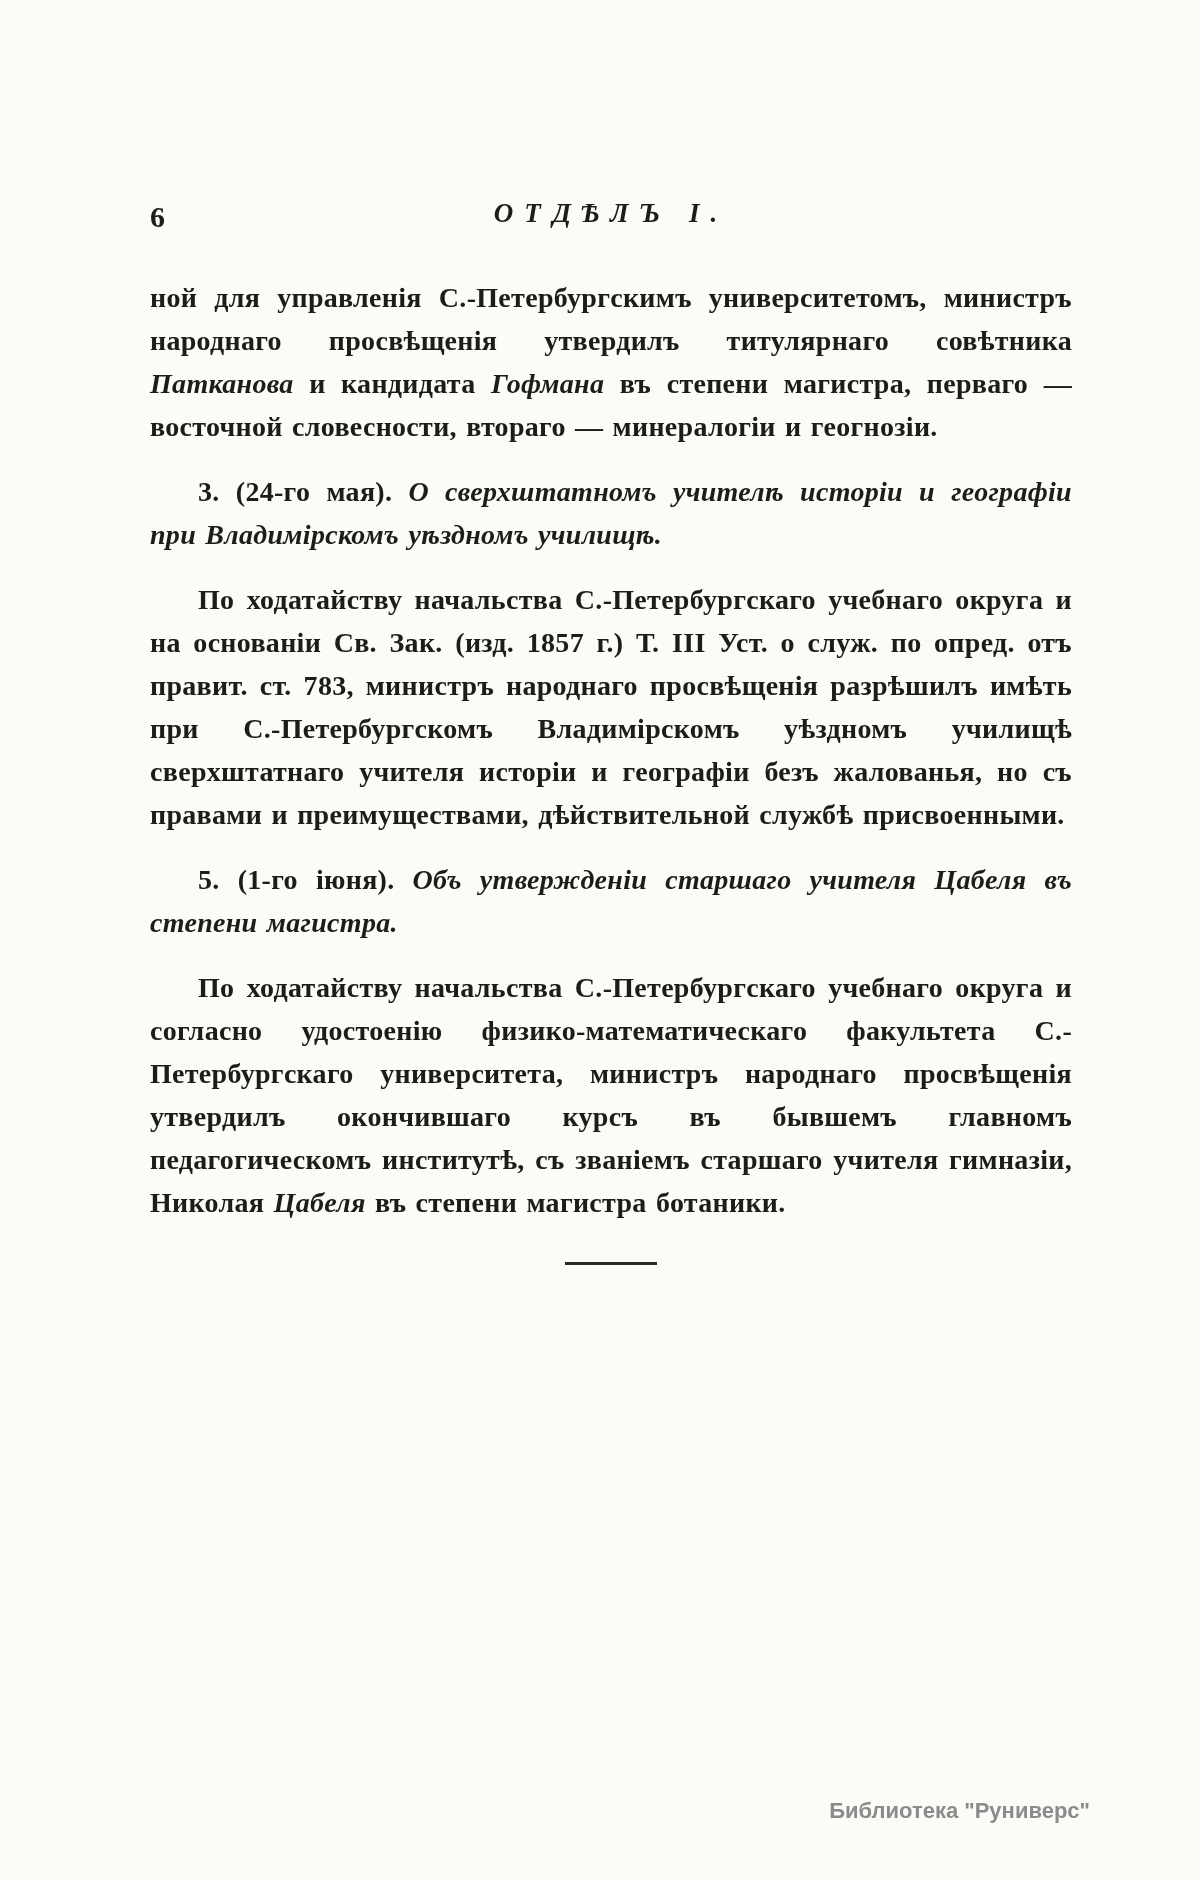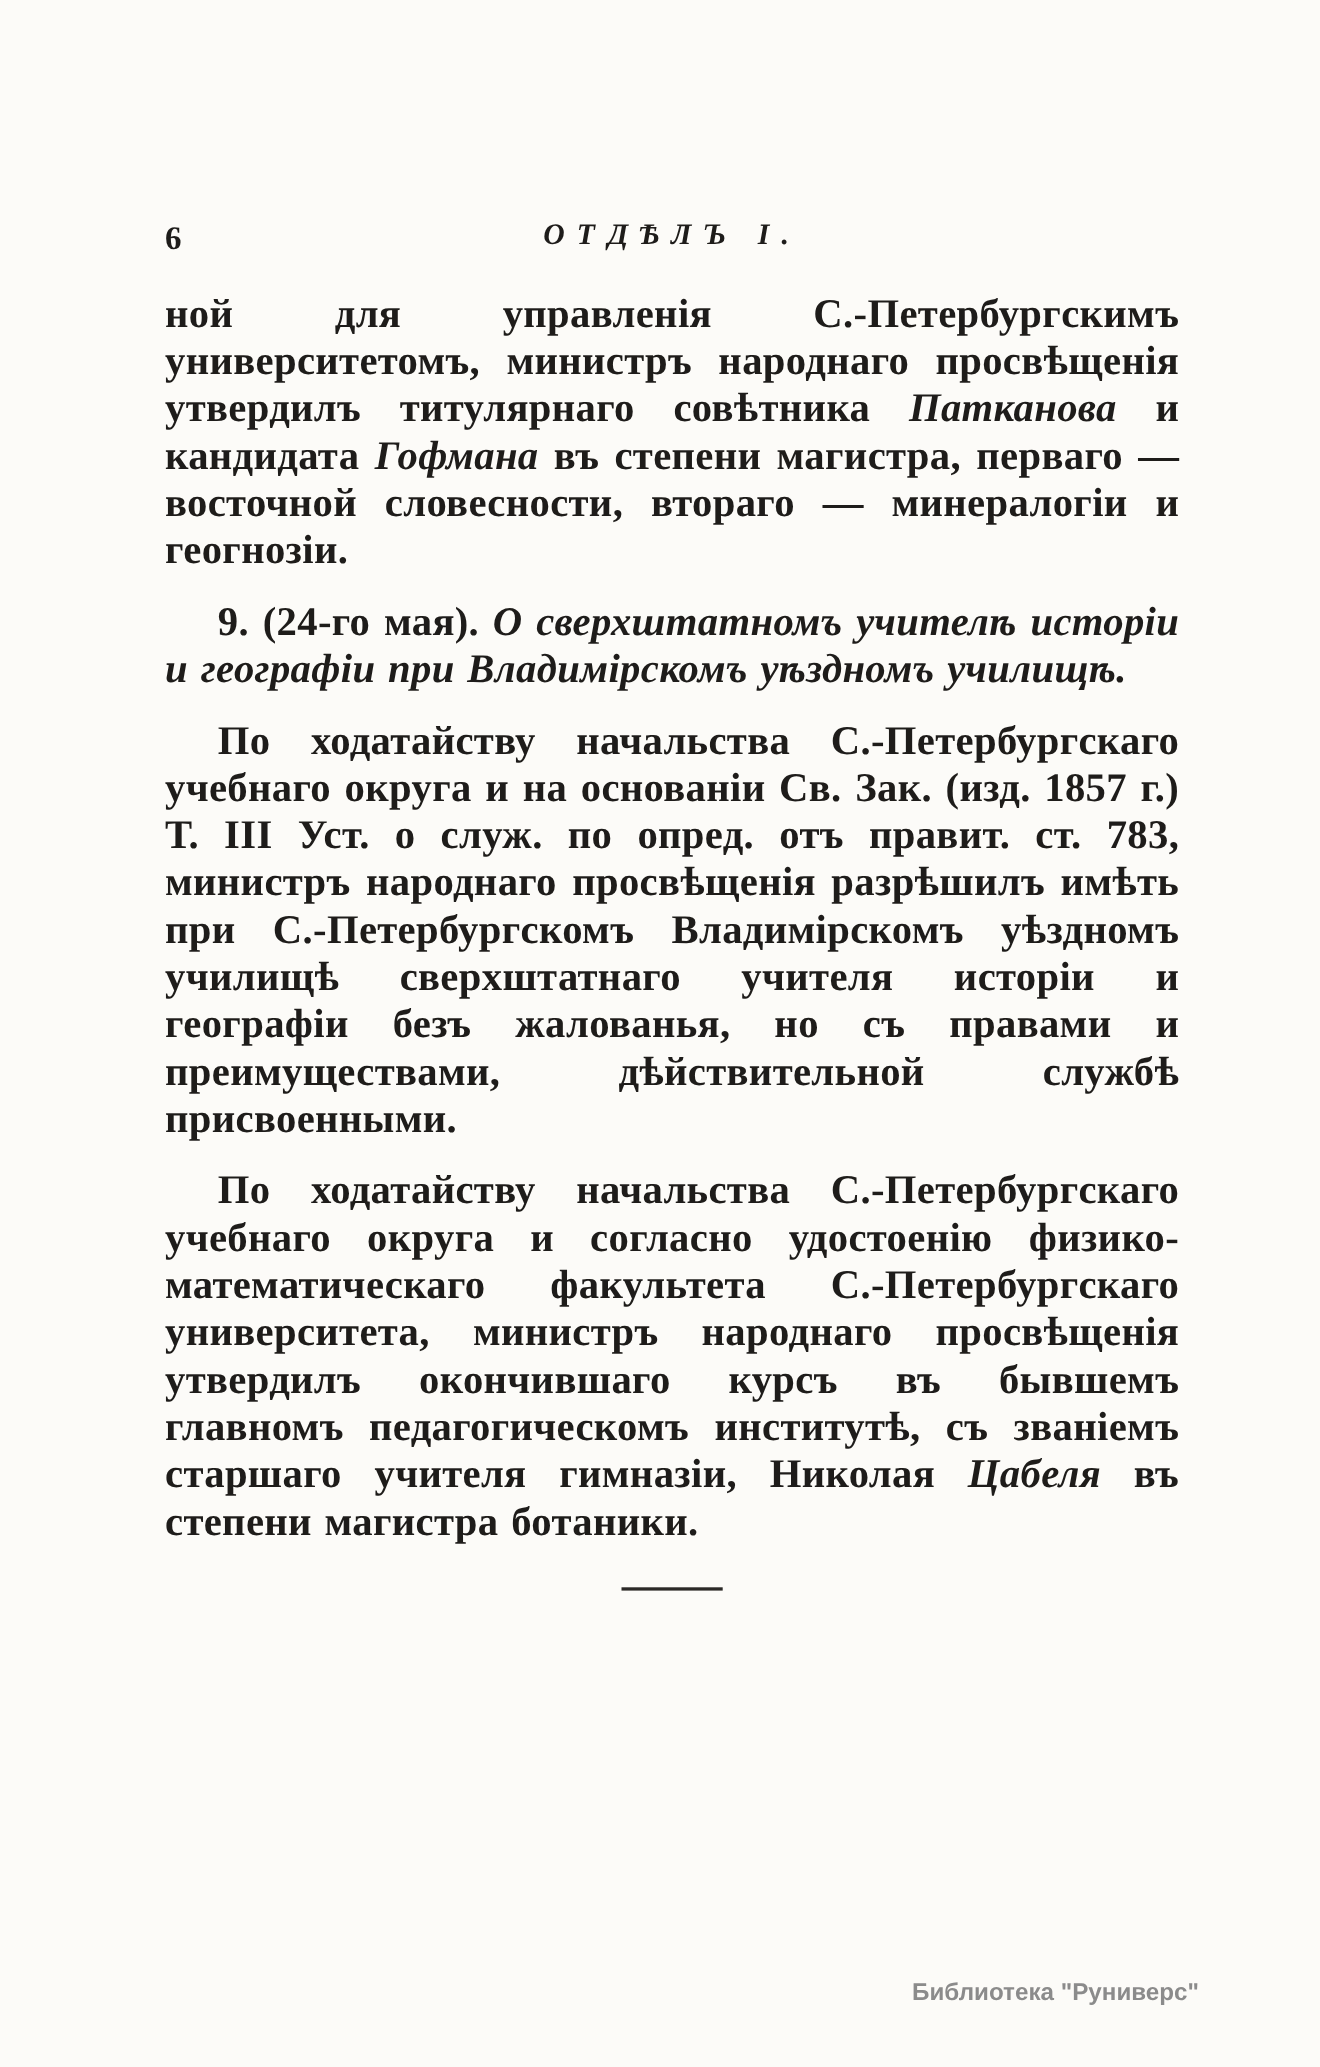--- a/index.html
+++ b/index.html
@@ -35,22 +35,22 @@
     letter-spacing: 11px;
     font-style: italic;
   }
   .text-block {
     position: absolute;
     top: 264px;
     left: 150px;
     width: 922px;
   }
   .para {
-    margin: 0 0 22px 0;
-    font-size: 37px;
+    margin: 12px 0 22px 0;
+    font-size: 28px;
     line-height: 43px;
     font-weight: bold;
     text-align: justify;
     text-indent: 48px;
     letter-spacing: 0.3px;
     word-spacing: 2px;
   }
   .para.no-indent { text-indent: 0; }
   .para.item-heading { margin-top: 12px; }
   .it { font-style: italic; }
@@ -77,26 +77,27 @@
 
   <header class="page-header">
     <span class="page-number">6</span>
     <span class="section-title">ОТДѢЛЪ I.</span>
   </header>
 
   <main class="text-block">
 
     <p class="para no-indent"><span>ной для управленія С.-Петербургскимъ университетомъ, министръ народнаго просвѣщенія утвердилъ титулярнаго совѣтника </span><span class="it">Патканова</span><span> и кандидата </span><span class="it">Гофмана</span><span> въ степени магистра, перваго — восточной словесности, втораго — минералогіи и геогнозіи.</span></p>
 
-    <p class="para item-heading"><span>9. (24-го мая). </span><span class="it">О сверхштатномъ учителѣ исторіи и географіи при Владимірскомъ уѣздномъ училищѣ.</span></p>
+    <p class="para item-heading"><span>3. (24-го мая). </span><span class="it">О сверхштатномъ учителѣ исторіи и географіи при Владимірскомъ уѣздномъ училищѣ.</span></p>
 
     <p class="para"><span>По ходатайству начальства С.-Петербургскаго учебнаго округа и на основаніи Св. Зак. (изд. 1857 г.) Т. III Уст. о служ. по опред. отъ правит. ст. 783, министръ народнаго просвѣщенія разрѣшилъ имѣть при С.-Петербургскомъ Владимірскомъ уѣздномъ училищѣ сверхштатнаго учителя исторіи и географіи безъ жалованья, но съ правами и преимуществами, дѣйствительной службѣ присвоенными.</span></p>
 
 
 
+    <p class="para item-heading"><span>5. (1-го іюня). </span><span class="it">Объ утвержденіи старшаго учителя Цабеля въ степени магистра.</span></p>
 
     <p class="para"><span>По ходатайству начальства С.-Петербургскаго учебнаго округа и согласно удостоенію физико-математическаго факультета С.-Петербургскаго университета, министръ народнаго просвѣщенія утвердилъ окончившаго курсъ въ бывшемъ главномъ педагогическомъ институтѣ, съ званіемъ старшаго учителя гимназіи, Николая </span><span class="it">Цабеля</span><span> въ степени магистра ботаники.</span></p>
 
     <div class="divider"></div>
 
   </main>
 
   <div class="watermark">Библиотека "Руниверс"</div>
 
 </div>

